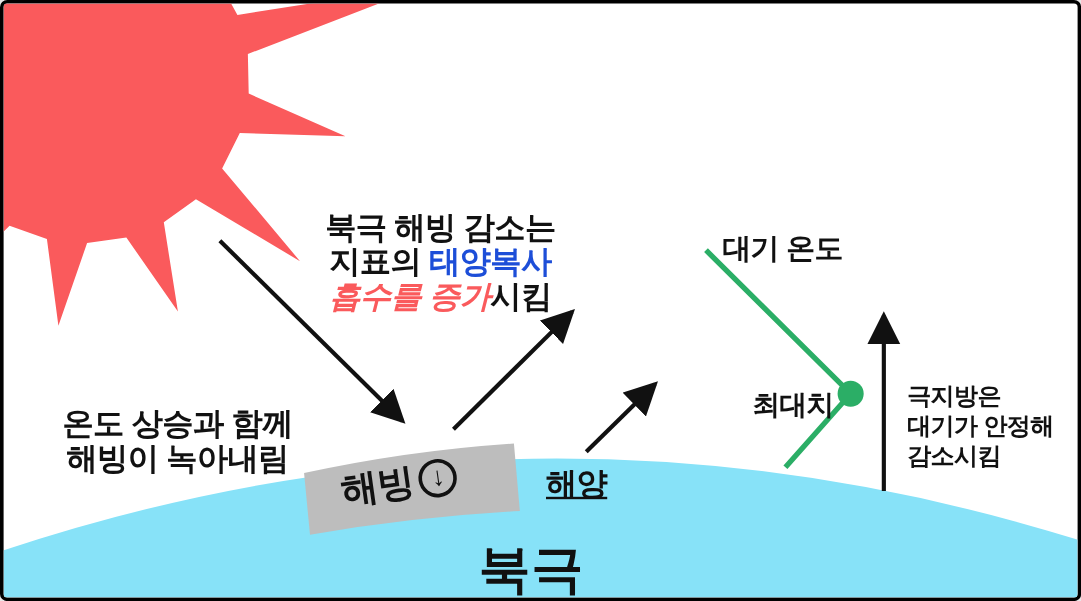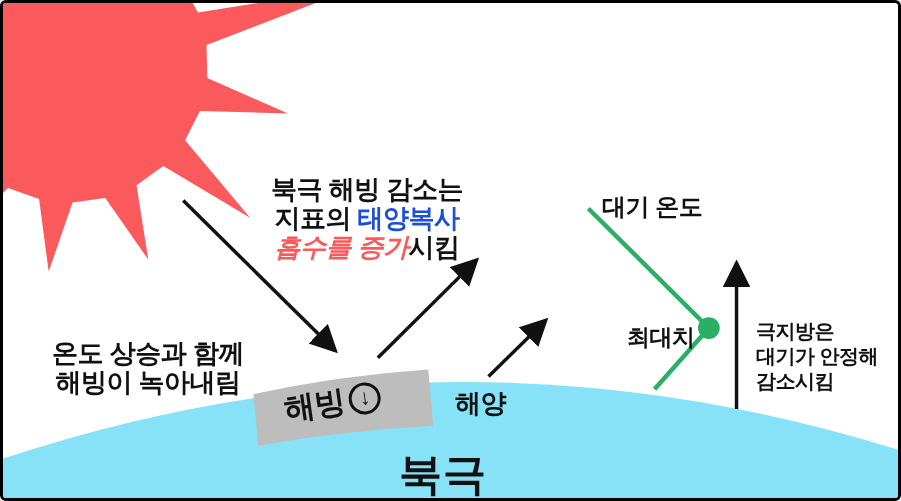--- a/index.html
+++ b/index.html
@@ -8,21 +8,21 @@
     background:#ffffff; border:3px solid #000; border-radius:6px; overflow:hidden;
     font-family:"Liberation Sans", sans-serif; color:#111;
   }
   svg.art { position:absolute; left:0; top:0; width:100%; height:100%; }
   .txt { position:absolute; font-weight:800; letter-spacing:-0.5px; white-space:nowrap; }
   .melt-note   { left:38px;  top:336px; width:214px; text-align:center; font-size:26px; line-height:29px; }
   .absorb-note { left:262px; top:172px; width:204px; text-align:center; font-size:26px; line-height:29px; }
   .air-temp    { left:551px; top:188px; font-size:24px;padding-left:48px; }
   .max-label   { left:624px; top:319px; font-size:23px; }
   .stable-note { left:753px; top:291px; font-size:20px; line-height:25px;margin-top:25px; }
-  .ocean-label { left:452px; top:383px; font-size:26px; }
+  .ocean-label { left:452px; top:383px; font-size:26px;text-decoration:underline; }
   .arctic-label{ left:370px; top:443px; width:140px; text-align:center; font-size:43px; letter-spacing:1px; font-weight:800; }
   .seaice-label{
     left:281px; top:379px; display:flex; align-items:center; gap:4px;
     transform:rotate(-8deg); transform-origin:center; font-size:31px; font-weight:900;
   }
   .trend-circle{
     width:32px; height:32px; border:3.5px solid #111; border-radius:50%;
     display:flex; align-items:center; justify-content:center; box-sizing:border-box;
   }
   .trend-circle span { font-size:22px; font-weight:900; line-height:1; transform:translateY(-1px); }

